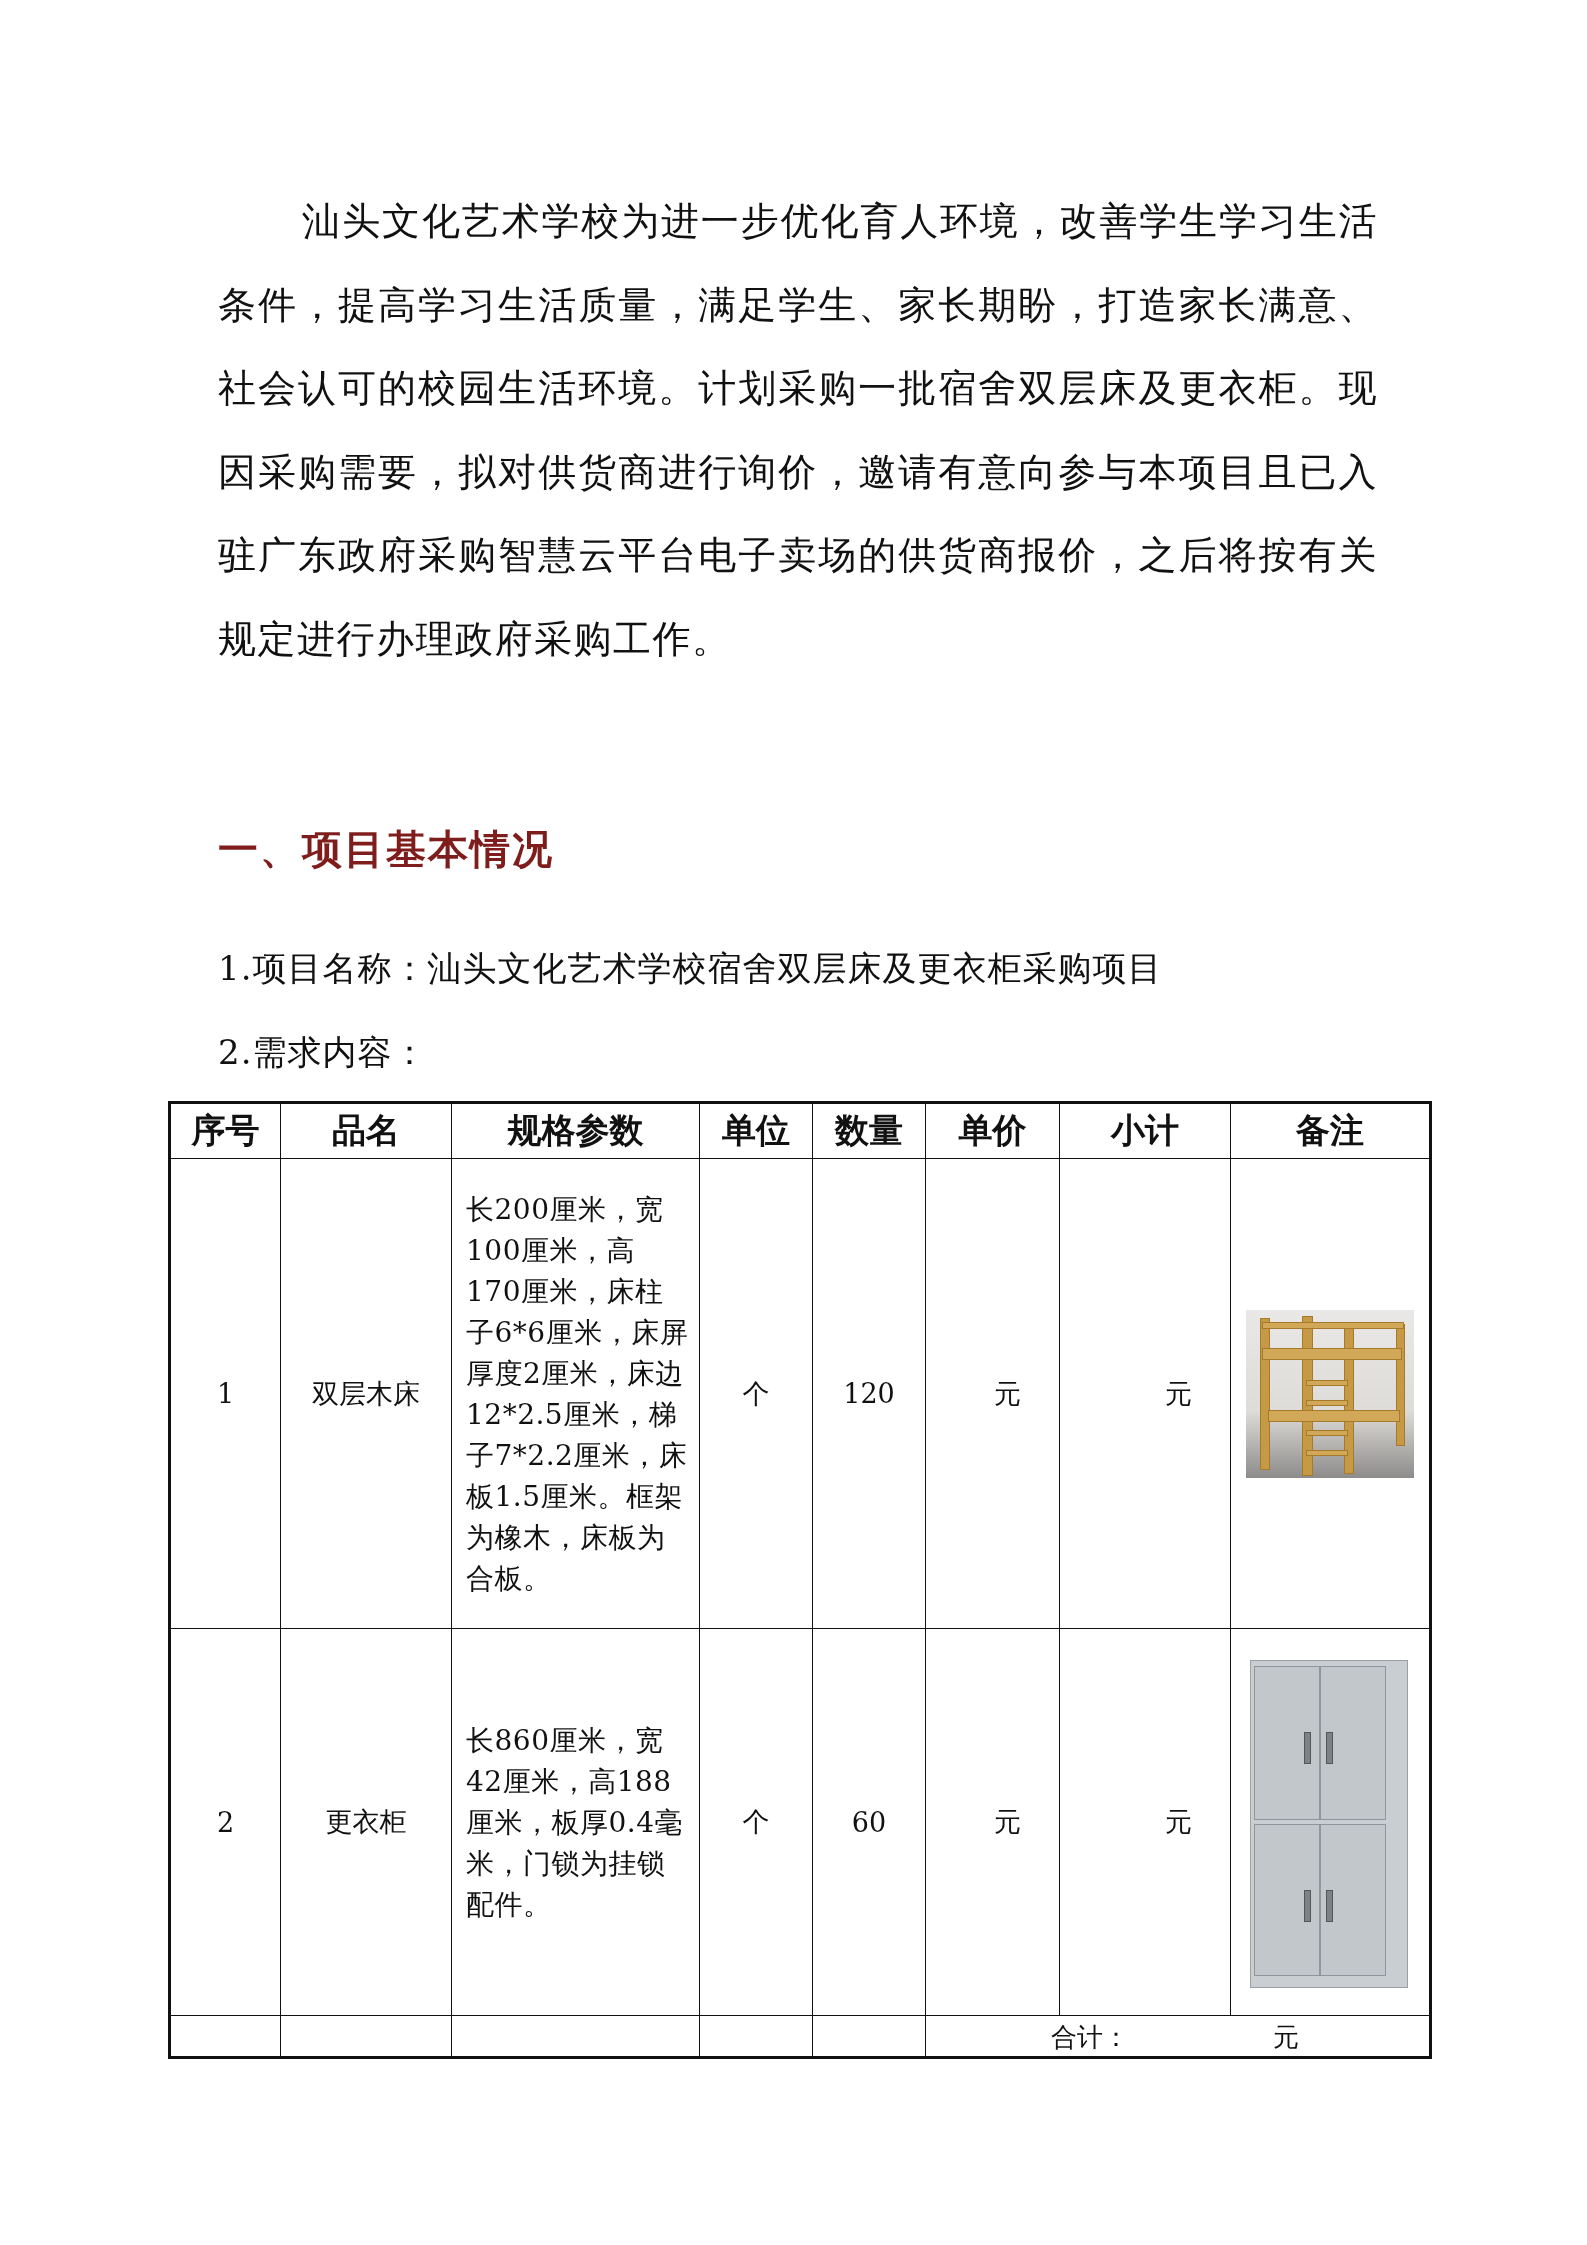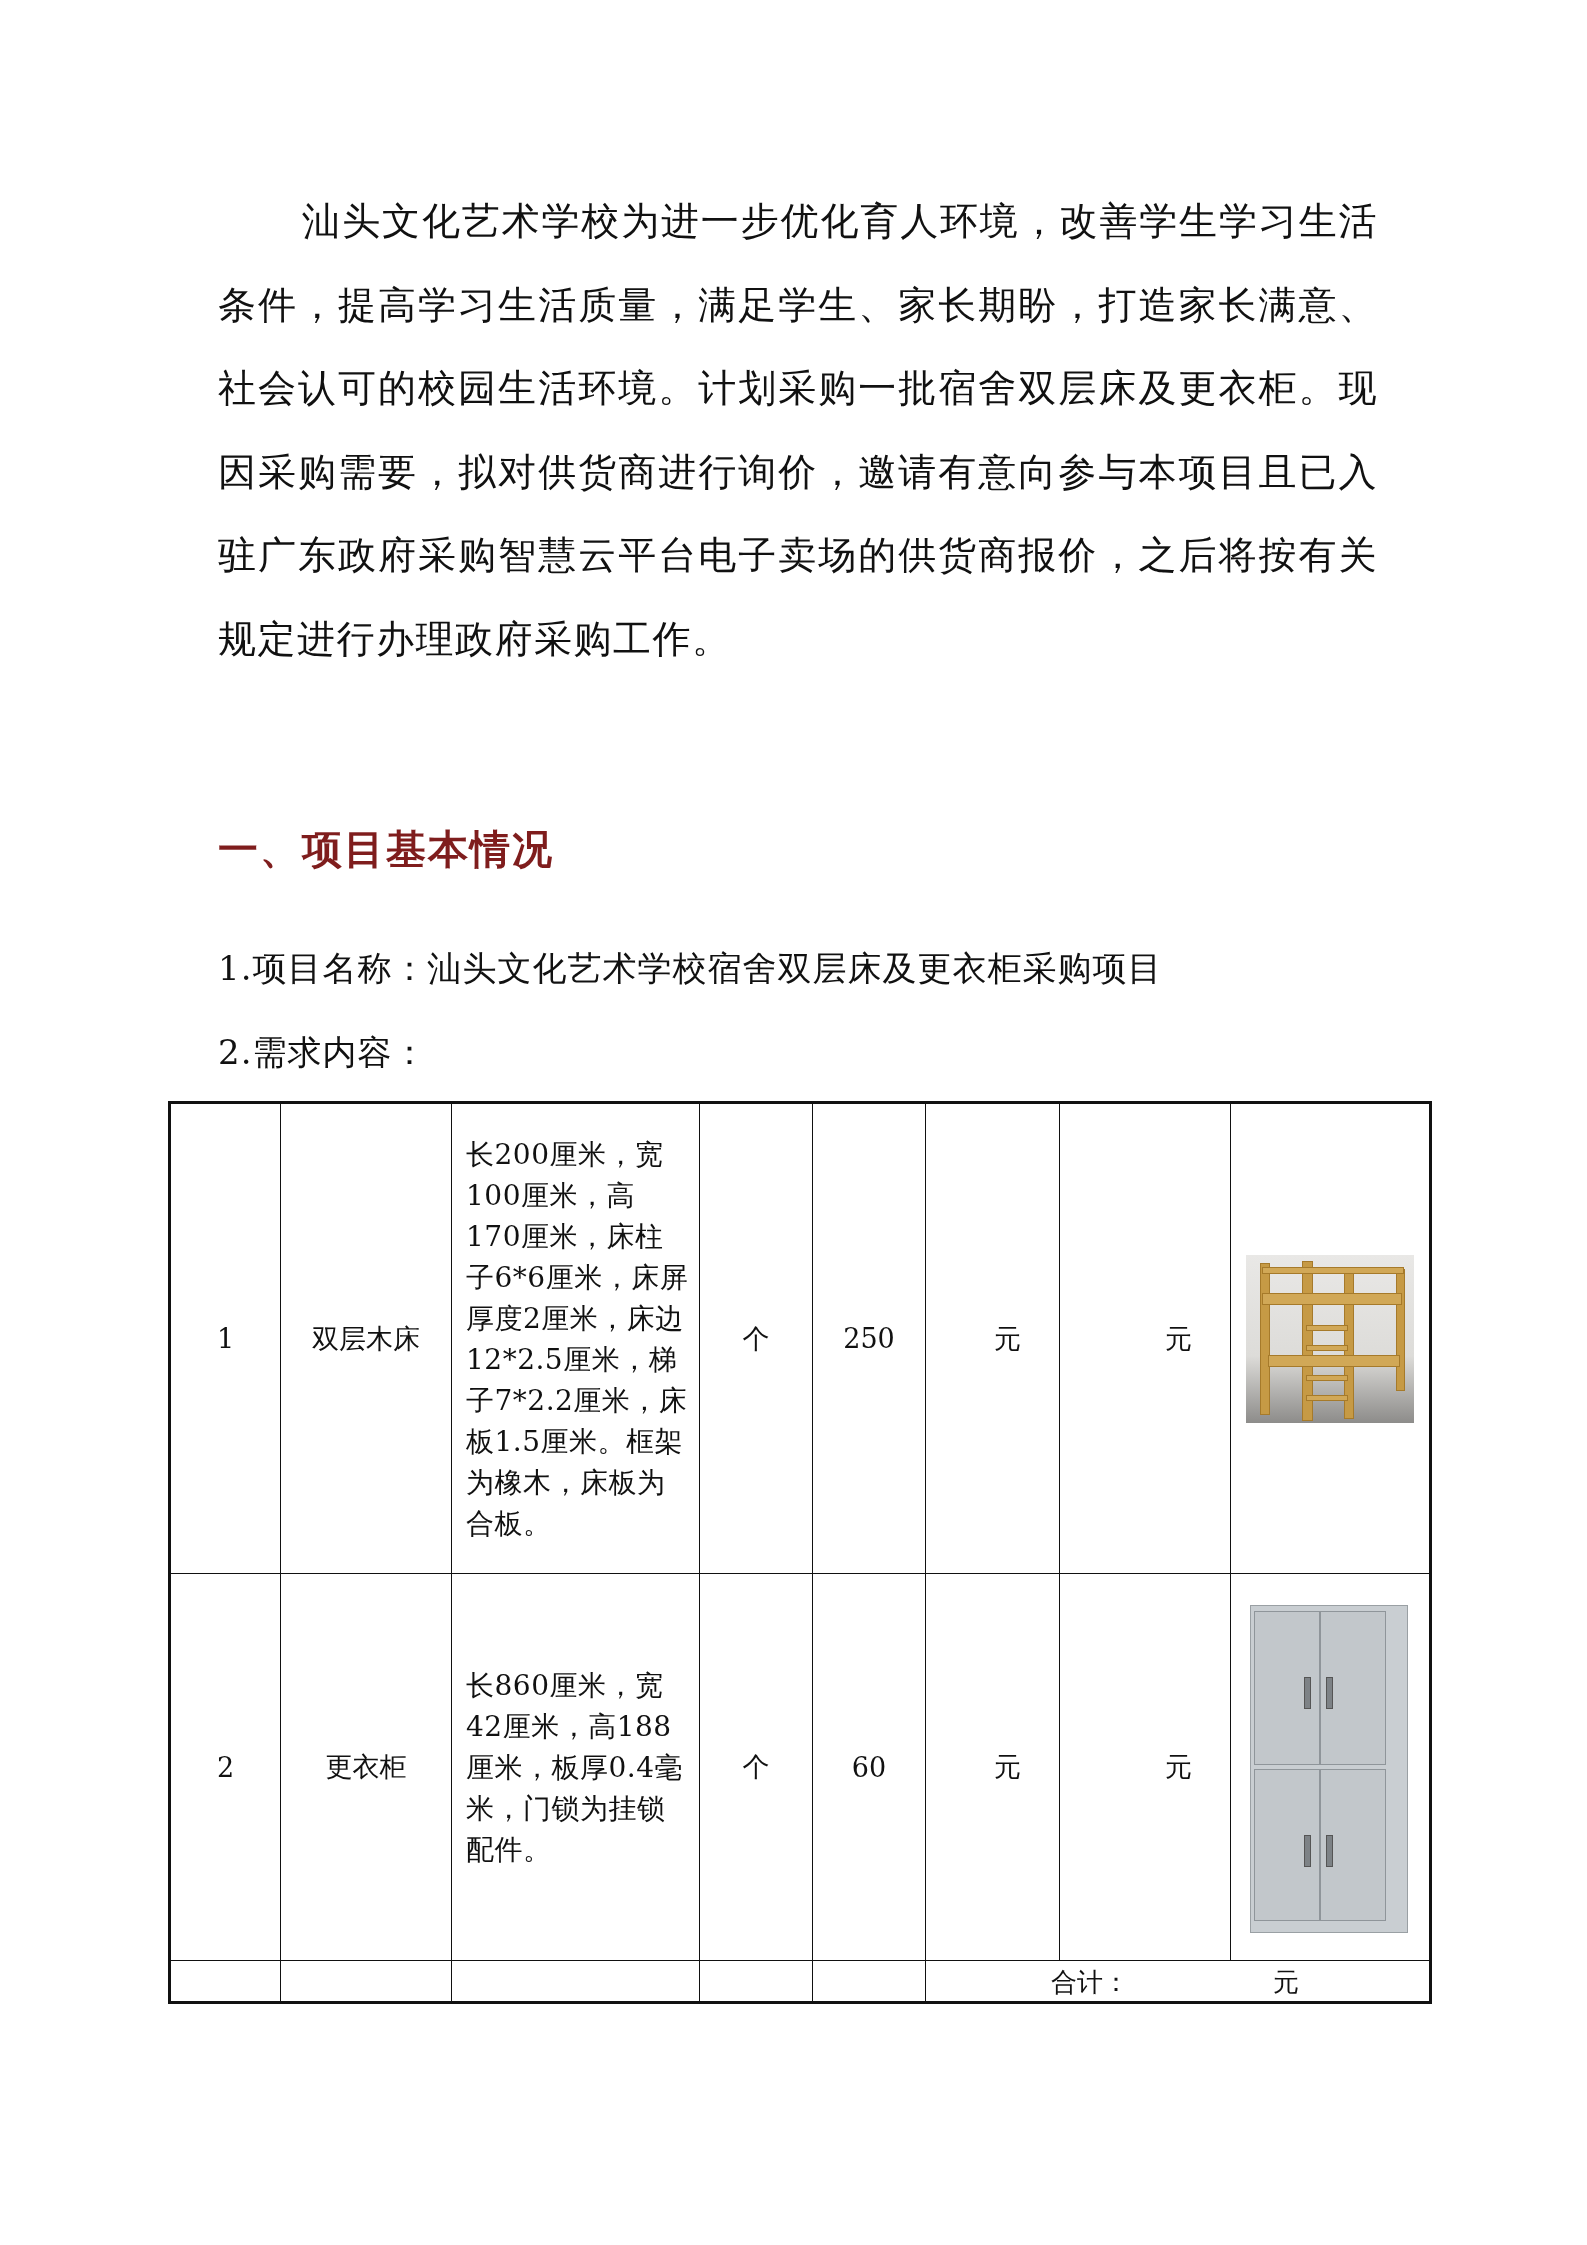--- a/index.html
+++ b/index.html
@@ -57,26 +57,36 @@
     <col style="width:111px">
       <col style="width:171px">
       <col style="width:248px">
       <col style="width:113px">
     <col style="width:113px">
       <col style="width:134px">
       <col style="width:171px">
       <col style="width:200px">
   </colgroup>
   <tbody>
+      <tr>
+    <th>序号</th>
+    <th>品名</th>
+    <th>规格参数</th>
+    <th>单位</th>
+    <th>数量</th>
+    <th>单价</th>
+    <th>小计</th>
+    <th>备注</th>
+  </tr>
   <tr class="row1">
     <td class="cell-center">1</td>
     <td class="cell-center">双层木床</td>
     <td class="spec">长200厘米，宽100厘米，高170厘米，床柱子6*6厘米，床屏厚度2厘米，床边12*2.5厘米，梯子7*2.2厘米，床板1.5厘米。框架为橡木，床板为合板。</td>
     <td class="cell-center">个</td>
-    <td class="cell-center">250</td>
+    <td class="cell-center">120</td>
     <td class="cell-right">元</td>
     <td class="cell-right">元</td>
     <td>
       <div class="photo bed">
         <div class="post" style="left:14px;top:8px;width:8px;height:150px;"></div>
         <div class="post" style="left:56px;top:6px;width:9px;height:158px;"></div>
         <div class="post" style="left:98px;top:12px;width:8px;height:150px;"></div>
         <div class="post" style="left:150px;top:14px;width:7px;height:120px;"></div>
         <div class="rail" style="left:16px;top:38px;width:138px;height:10px;"></div>
         <div class="rail" style="left:16px;top:12px;width:140px;height:5px;"></div>

